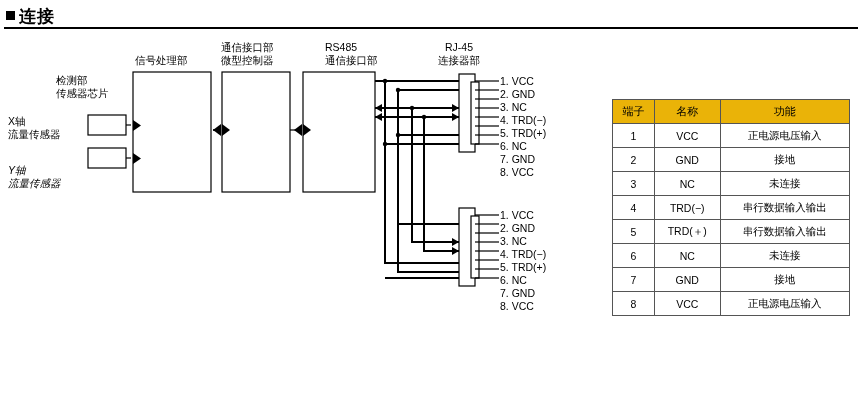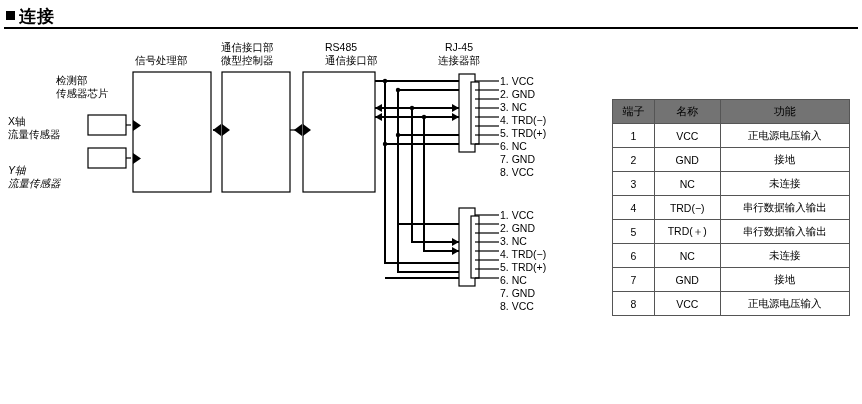--- a/index.html
+++ b/index.html
@@ -83,21 +83,21 @@
     font-size: 10.5px;
   }
   .pintable th, .pintable td {
     border: 1px solid #555;
     text-align: center;
     padding: 0;
     height: 23px;
     font-weight: normal;
   }
   .pintable thead th {
-    background: #737373;
+    background: #eab308;
     font-size: 11px;
   }
   .pintable col.c1 { width: 42px; }
   .pintable col.c2 { width: 66px; }
   .pintable col.c3 { width: 130px; }
 
   
   .footer {
     position: absolute;
     left: 5px;

